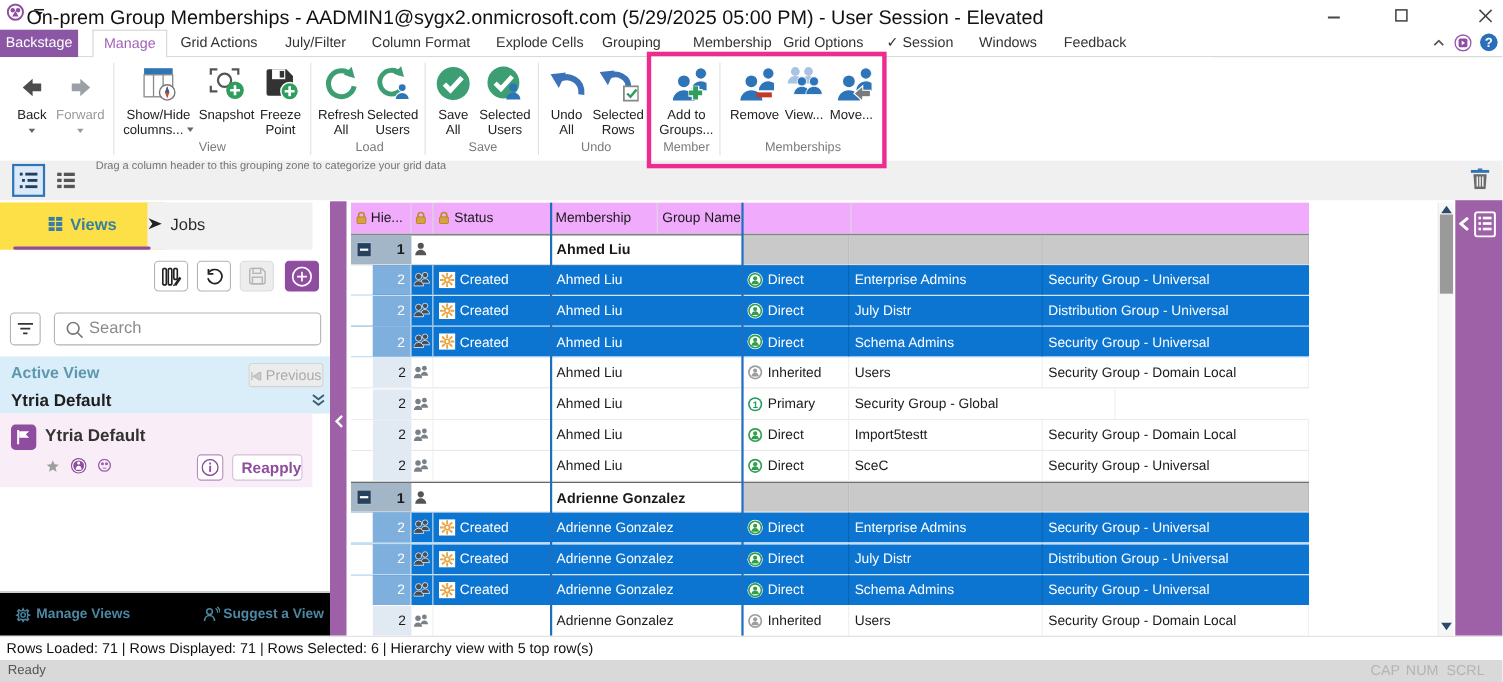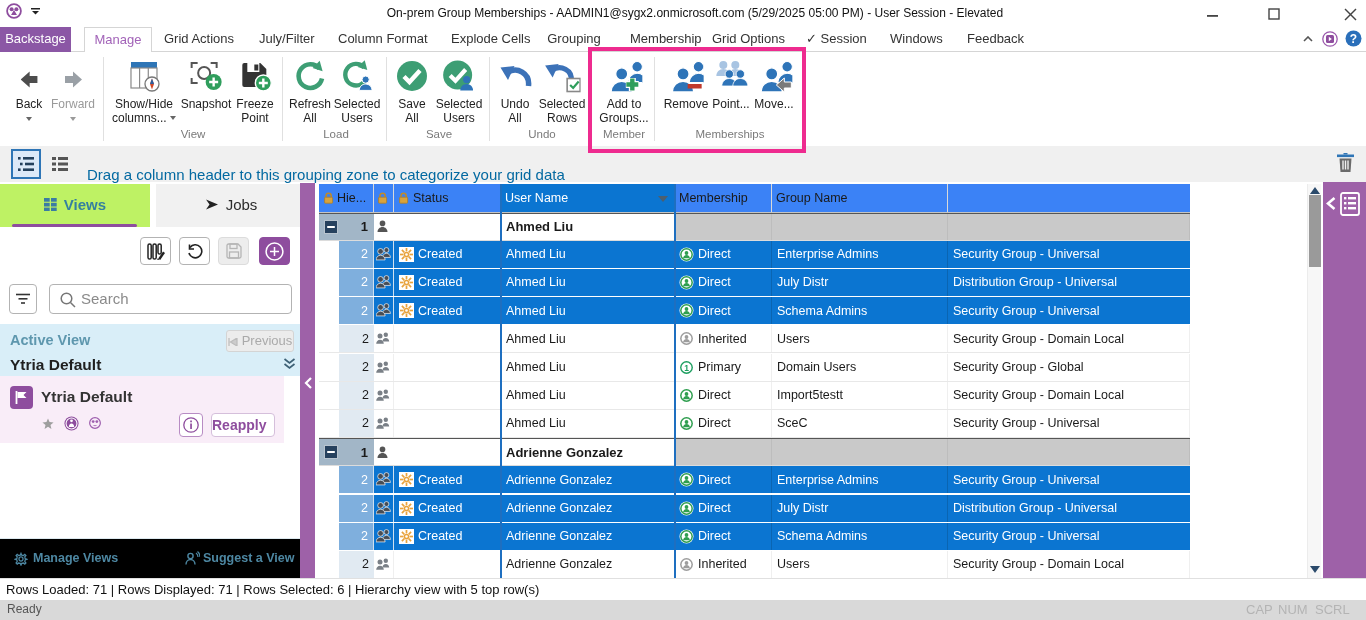--- a/index.html
+++ b/index.html
@@ -1,44 +1,44 @@
 <!DOCTYPE html>
 <html><head><meta charset="utf-8"><style>
 *{margin:0;padding:0;box-sizing:border-box}
 html,body{width:1366px;height:620px;overflow:hidden}
 body{font-family:"Liberation Sans",sans-serif;font-size:12px;color:#1a1a1a;background:#fff;position:relative}
 .abs{position:absolute}
 
 #titlebar{position:absolute;left:0;top:0;width:1366px;height:27px;background:#fff}
-#title{position:absolute;left:24px;right:0;top:6px;text-align:center;font-size:12px;color:#111}
+#title{position:absolute;left:24px;right:0;top:6px;font-size:18px;color:#111}
 
 #tabrow{position:absolute;left:0;top:27px;width:1366px;height:25px;background:#fff;border-bottom:1px solid #d5d5d5}
 .tab{position:absolute;top:0;height:25px;line-height:24px;font-size:13px;color:#333;text-align:center;white-space:nowrap}
 #tb-back{left:0;width:71px;background:#8b57a5;color:#fff}
 #tb-manage{left:84px;width:68px;background:#fff;border:1px solid #d5d5d5;border-bottom:none;color:#a263b8;height:26px}
 
 #ribbon{position:absolute;left:0;top:52px;width:1102px;height:94px;background:#fff}
 .rsep{position:absolute;top:5px;height:84px;width:1px;background:#e0e0e0}
 .rbtn{position:absolute;top:5px;transform:translateX(-50%);text-align:center;white-space:nowrap}
 .rbtn .ric{height:38px;display:flex;align-items:center;justify-content:center}
 .rbtn .rlb{font-size:12px;line-height:13.5px;color:#222;margin-top:3px}
 .glabel{position:absolute;top:76px;transform:translateX(-50%);font-size:11.5px;color:#7a7a7a}
 .dar{display:inline-block;width:0;height:0;border-left:3.5px solid transparent;border-right:3.5px solid transparent;border-top:4px solid #666;vertical-align:middle}
 .subdar{position:absolute;top:65px;transform:translateX(-50%)}
 #pinkbox{position:absolute;left:588px;top:47px;width:218px;height:106px;border:4.5px solid #ee2b8f;z-index:40}
 
 #groupbar{position:absolute;left:0;top:146px;width:1366px;height:36px;background:#f0f0f0}
 #gb1{position:absolute;left:11px;top:3px;width:30px;height:30px;background:#dce9f8;border:2px solid #2e75b6;display:flex;align-items:center;justify-content:center}
 #gb2{position:absolute;left:45px;top:3px;width:30px;height:30px;display:flex;align-items:center;justify-content:center}
-#gbtext{position:absolute;left:87px;top:20px;font-size:15px;color:#0369a1}
+#gbtext{position:absolute;left:87px;top:0;font-size:10px;color:#737373}
 #gbtrash{position:absolute;left:1337px;top:7px}
 
 #lpanel{position:absolute;left:0;top:184px;width:300px;height:394px;background:#fff}
-#lp-views{position:absolute;left:0;top:0;width:150px;height:43px;background:#bef264;text-align:center}
-#lp-jobs{position:absolute;left:156px;top:0;width:150px;height:43px;background:#f1f1f1;text-align:center}
+#lp-views{position:absolute;left:0;top:0;width:150px;height:43px;background:#fde047;text-align:center}
+#lp-jobs{position:absolute;left:134px;top:0;width:150px;height:43px;background:#f1f1f1;}
 #lp-underline{position:absolute;left:12px;top:40px;width:125px;height:3px;background:#8e4d9e;border-radius:2px}
 .lptablbl{font-size:15px;line-height:41px;font-weight:bold}
 #lp-views .lptablbl{color:#35809f}
 #lp-jobs .lptablbl{color:#2b2b2b;font-weight:normal}
 #dd-default{position:absolute;left:9px;top:53px;width:122px;height:28px;border:1px solid #b3b3b3;border-radius:4px;background:#fff;font-size:15px;color:#222;line-height:26px;padding-left:13px}
 .sqbtn{position:absolute;top:53px;width:31px;height:28px;border:1px solid #b3b3b3;border-radius:4px;background:#fff;display:flex;align-items:center;justify-content:center}
 #btn-cols{left:140px}
 #btn-undo{left:179px}
 #btn-save{left:218px;background:#ededed;border-color:#dcdcdc}
 #btn-plus{left:259px;width:31px;background:#8e4d9e;border-color:#8e4d9e}
@@ -47,29 +47,29 @@
 #activeview{position:absolute;left:0;top:140px;width:300px;height:52px;background:#d9eef8}
 #av-label{position:absolute;left:10px;top:8px;font-size:14.5px;font-weight:bold;color:#5e97ae}
 #btn-prev{position:absolute;left:226px;top:6px;width:68px;height:22px;background:#ececec;border:1px solid #d4d4d4;border-radius:3px;color:#aaa;font-size:13px;line-height:20px;text-align:center}
 #av-name{position:absolute;left:10px;top:32px;font-size:15.5px;font-weight:bold;color:#1f1f1f}
 #av-chev{position:absolute;left:283px;top:34px}
 #card{position:absolute;left:0;top:192px;width:284px;height:67px;background:#f9edf8}
 #flagtile{position:absolute;left:10px;top:10px;width:23px;height:23px;background:#8e4d9e;border-radius:4px;display:flex;align-items:center;justify-content:center}
 #cardtitle{position:absolute;left:41px;top:12px;font-size:15.5px;font-weight:bold;color:#333}
 #cardicons{position:absolute;left:42px;top:40px}
 #btn-info{position:absolute;left:179px;top:37px;width:24px;height:24px;background:#fff;border:1px solid #b88cc4;border-radius:4px;display:flex;align-items:center;justify-content:center}
-#btn-reapply{position:absolute;left:211px;top:37px;width:64px;height:24px;background:#fff;border:1px solid #d5bfdb;border-radius:4px;color:#8e4d9e;font-size:14px;font-weight:bold;line-height:22px;text-align:left}
+#btn-reapply{position:absolute;left:211px;top:37px;width:64px;height:24px;background:#fff;border:1px solid #d5bfdb;border-radius:4px;color:#8e4d9e;font-size:14px;font-weight:bold;line-height:22px;text-align:right}
 #lp-bottom{position:absolute;left:0;top:354px;width:300px;height:40px;background:#000000;border-top:1px solid #dde9ef}
 .lplink{position:absolute;top:12px;font-size:12.5px;font-weight:bold;color:#4d87a2;white-space:nowrap}
 
 #vbar-left{position:absolute;left:300px;top:183px;width:15px;height:395px;background:#9e61a8}
 #vbar-right{position:absolute;left:1323px;top:182px;width:43px;height:396px;background:#9e61a8}
 
 #grid{position:absolute;left:319px;top:184px;width:871px;height:394px;background:#fff;overflow:hidden}
-#ghead{position:absolute;left:0;top:0;width:871px;height:28.5px;background:#3b82f6;border-bottom:1px solid #c4c4c4;display:flex}
+#ghead{position:absolute;left:0;top:0;width:871px;height:28.5px;background:#f0abfc;border-bottom:1px solid #c4c4c4;display:flex}
 .hc{border-right:1px solid #d9d9d9;display:flex;align-items:center;padding-left:4px;font-size:12.5px;color:#1a1a1a;position:relative}
 .row{position:absolute;left:0;width:871px;height:28.2px;display:flex;font-size:12.5px}
 .c{display:flex;align-items:center;padding-left:5px;overflow:hidden;white-space:nowrap}
 .c0{width:55px;padding:0;display:flex}
 .c1{width:20px;padding-left:2px}
 .c2{width:107px}
 .c3{width:174px}
 .c4{width:97px;padding-left:4px}
 .c5{width:176px}
 .c6{width:242px}
@@ -376,21 +376,21 @@
             <path d="M15 17 c0-4 3-7 7-7 s7 3 7 7 z"></path>
           </g>
           <g fill="#2e74b8" stroke="#fff" stroke-width="0.8">
             <circle cx="16" cy="15" r="4.2"></circle>
             <path d="M8.5 27 c0-4.2 3.3-7.5 7.5-7.5 s7.5 3.3 7.5 7.5 z"></path>
             <circle cx="27" cy="15" r="4.2"></circle>
             <path d="M19.5 27 c0-4.2 3.3-7.5 7.5-7.5 s7.5 3.3 7.5 7.5 z"></path>
           </g>
         </svg>
       </div>
-      <div class="rlb">Point...</div>
+      <div class="rlb">View...</div>
     </div>
   <div class="rbtn" style="left:774px">
       <div class="ric">
         <svg width="36" height="34" viewBox="0 0 36 34">
           <g transform="translate(2,1) scale(1.55)">
             <use href="#ppl2"></use>
           </g>
           <path d="M20 26 L28 19 v4 h7 v6 h-7 v4 z" fill="#7a7a7a" stroke="#fff" stroke-width="1"></path>
         </svg>
       </div>
@@ -583,21 +583,20 @@
           <use href="#lock"></use>
         </svg>Hie...</div>
     <div class="hc" style="width:20px;padding-left:3px">
         <svg width="11" height="12" viewBox="0 0 11 12">
           <use href="#lock"></use>
         </svg>
       </div>
     <div class="hc" style="width:107px"><svg width="11" height="12" viewBox="0 0 11 12" style="margin-right:4px">
           <use href="#lock"></use>
         </svg>Status</div>
-    <div class="hc" style="width:174px;background:#0b75d1;color:#fff;border-right-color:#0b75d1">User Name<span style="position:absolute;right:6px;top:12px;width:0;height:0;border-left:5px solid transparent;border-right:5px solid transparent;border-top:6px solid #4d5f6e"></span></div>
     <div class="hc" style="width:97px">Membership</div>
     <div class="hc" style="width:176px">Group Name</div>
   </div>
 
   <div id="rows">
       <div class="row grp" style="top:28.5px">
         <div class="c c0">
           <svg width="14" height="14" viewBox="0 0 14 14" style="margin-left:5px">
             <rect x="0.5" y="0.5" width="13" height="13" fill="#26415e" stroke="#b8c4cf"></rect>
             <rect x="3.2" y="6" width="7.6" height="2" fill="#fff"></rect>
@@ -729,21 +728,20 @@
               <circle cx="4" cy="4" r="2.5"></circle>
               <path d="M0.2 11.8 c0-2.2 1.7-4 3.8-4 s3.8 1.8 3.8 4 z"></path>
             </g>
           </svg>
         </div>
         <div class="c c2"></div>
         <div class="c c3">Ahmed Liu</div>
         <div class="c c4"><svg width="15" height="15" viewBox="0 0 15 15" style="margin-right:4px;flex:none">
             <use href="#memprim"></use>
           </svg>Primary</div>
-        <div class="c c5">Domain Users</div>
         <div class="c c6">Security Group - Global</div>
       </div>
       <div class="row norm" style="top:197.7px">
         <div class="c0">
           <span class="ind"></span>
           <span class="n2">2</span>
         </div>
         <div class="c c1">
           <svg width="14" height="13" viewBox="0 0 14 13">
             <g fill="#7a8087">

